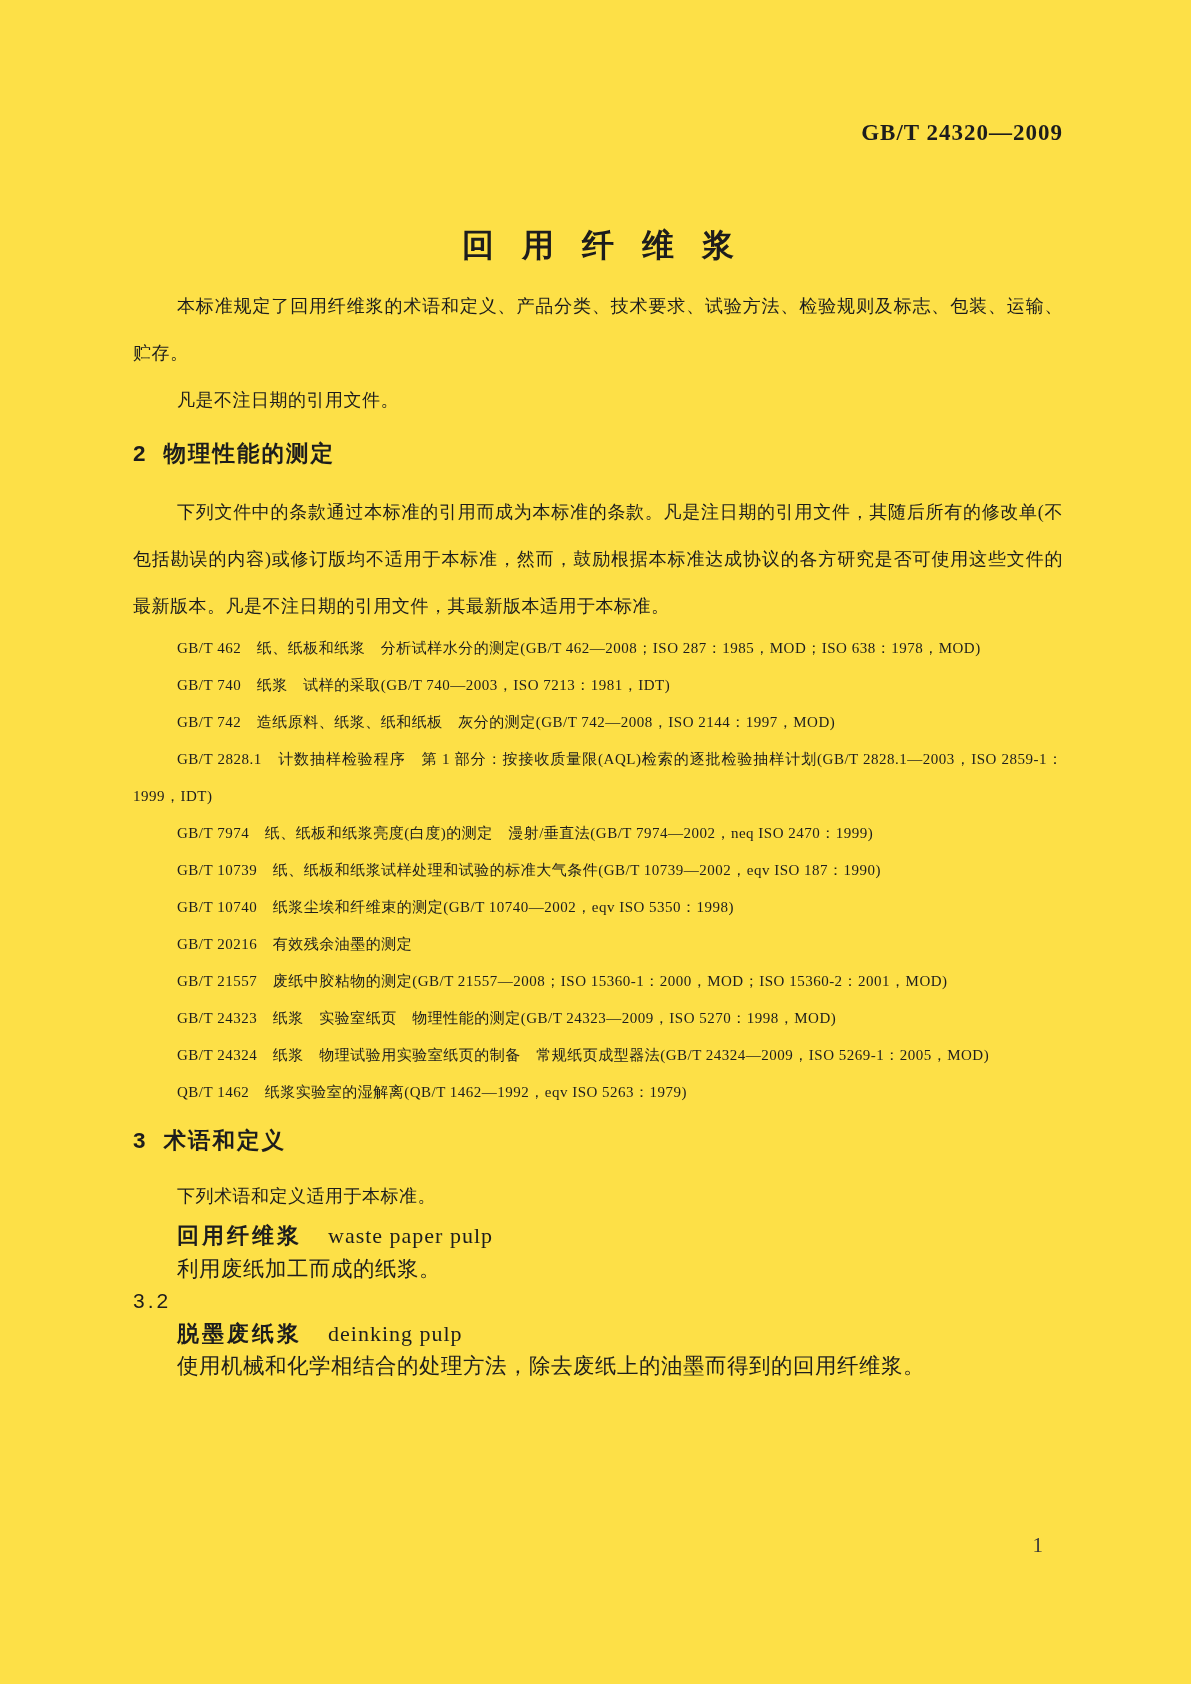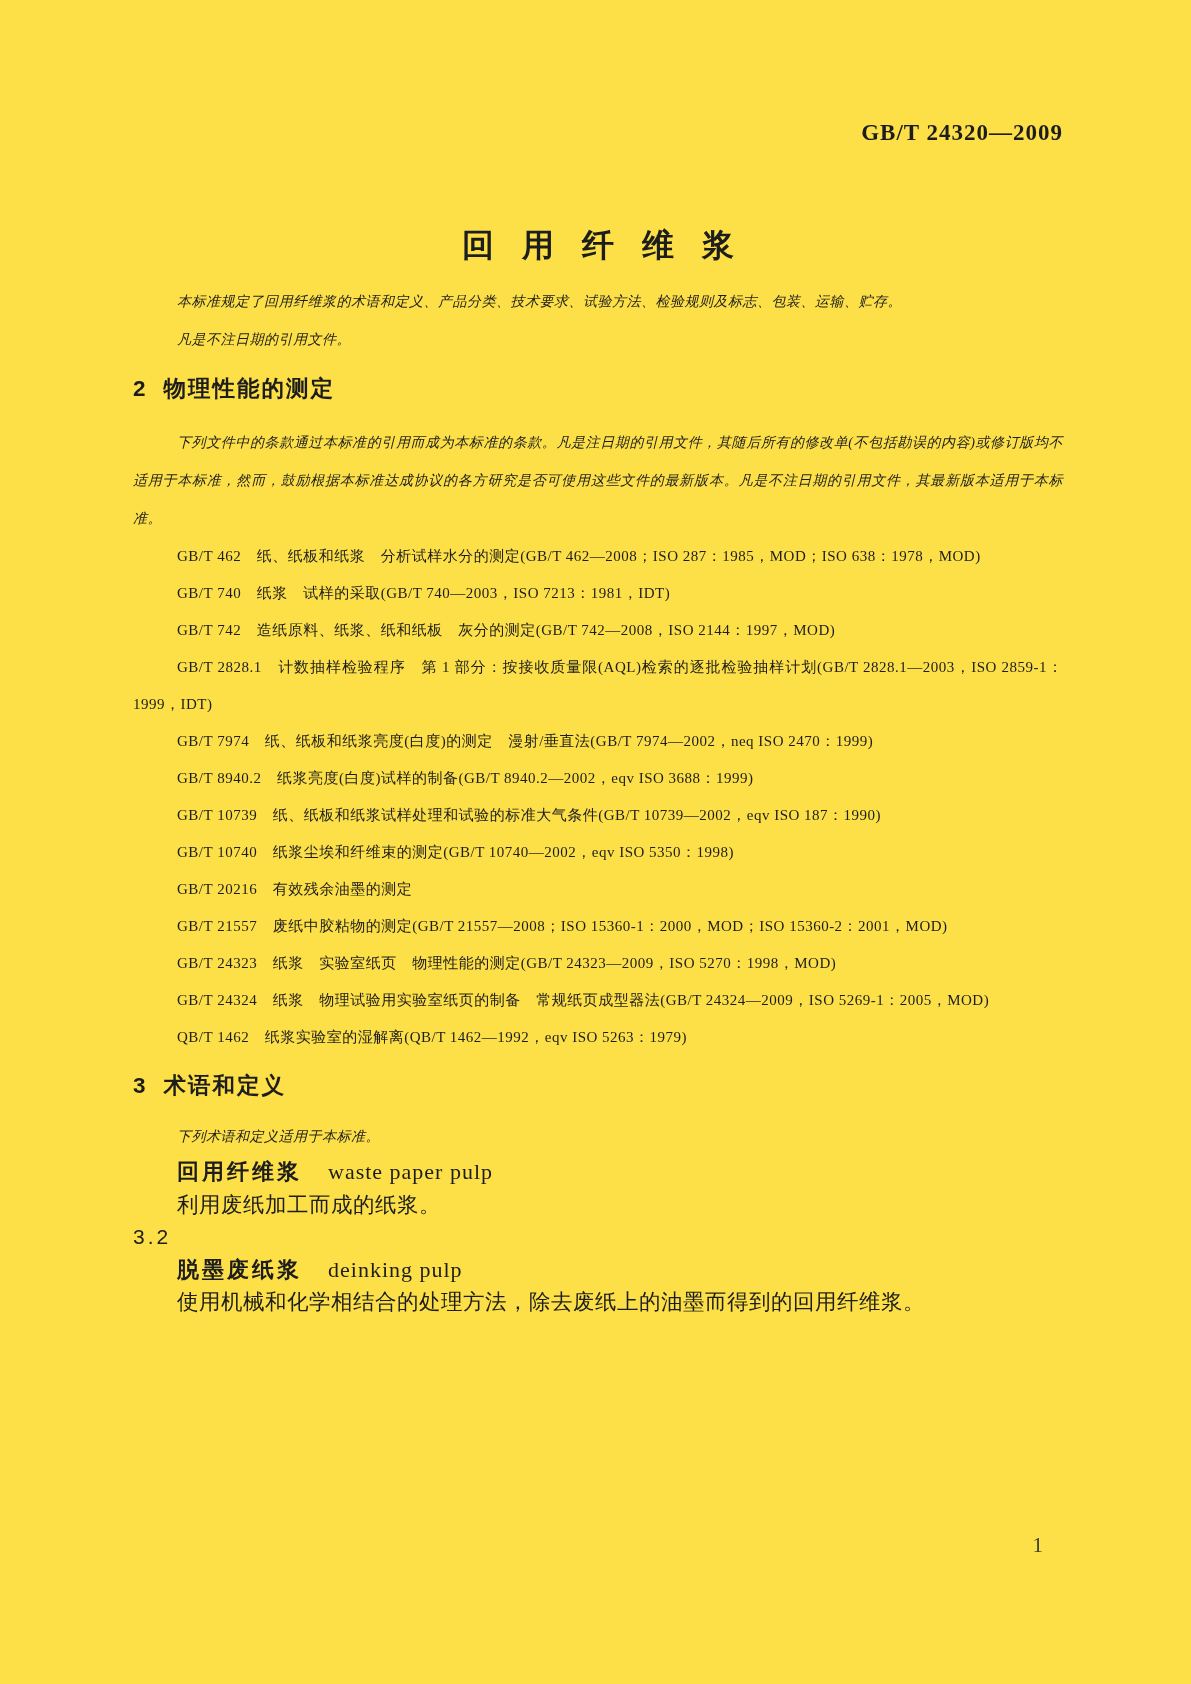--- a/index.html
+++ b/index.html
@@ -53,25 +53,24 @@
     display: inline-block;
     margin-right: 18px;
     letter-spacing: 0;
   }
   .h1-scope   { margin-top: 59px; }
   .h2-refs    { margin-top: 15px; }
   .h3-terms   { margin-top: 15px; }
   
   .para {
     margin: 0;
-    font-size: 14px;
-    line-height: 38px;
+    font-size: 18px;
+    line-height: 47px;
     text-align: justify;
     letter-spacing: 0.5px;
-    font-style: italic;
   }
   .indent { text-indent: 44px; }
   .p-first  { margin-top: 19px; }
   .p-intro2 { margin-top: 20px; }
   .p-intro3 { margin-top: 17px; }
   
   .ref {
     margin: 0;
     font-size: 15px;
     line-height: 37px;
@@ -137,21 +136,20 @@
       <span class="sec-num">2</span><span>物理性能的测定</span>
     </div>
 
     <p class="para indent p-intro2">下列文件中的条款通过本标准的引用而成为本标准的条款。凡是注日期的引用文件，其随后所有的修改单(不包括勘误的内容)或修订版均不适用于本标准，然而，鼓励根据本标准达成协议的各方研究是否可使用这些文件的最新版本。凡是不注日期的引用文件，其最新版本适用于本标准。</p>
 
     <p class="ref">GB/T 462　纸、纸板和纸浆　分析试样水分的测定(GB/T 462—2008；ISO 287：1985，MOD；ISO 638：1978，MOD)</p>
     <p class="ref">GB/T 740　纸浆　试样的采取(GB/T 740—2003，ISO 7213：1981，IDT)</p>
     <p class="ref">GB/T 742　造纸原料、纸浆、纸和纸板　灰分的测定(GB/T 742—2008，ISO 2144：1997，MOD)</p>
     <p class="ref">GB/T 2828.1　计数抽样检验程序　第 1 部分：按接收质量限(AQL)检索的逐批检验抽样计划(GB/T 2828.1—2003，ISO 2859-1：1999，IDT)</p>
     <p class="ref">GB/T 7974　纸、纸板和纸浆亮度(白度)的测定　漫射/垂直法(GB/T 7974—2002，neq ISO 2470：1999)</p>
-    <p class="ref">GB/T 8940.2　纸浆亮度(白度)试样的制备(GB/T 8940.2—2002，eqv ISO 3688：1999)</p>
     <p class="ref">GB/T 10739　纸、纸板和纸浆试样处理和试验的标准大气条件(GB/T 10739—2002，eqv ISO 187：1990)</p>
     <p class="ref">GB/T 10740　纸浆尘埃和纤维束的测定(GB/T 10740—2002，eqv ISO 5350：1998)</p>
     <p class="ref">GB/T 20216　有效残余油墨的测定</p>
     <p class="ref">GB/T 21557　废纸中胶粘物的测定(GB/T 21557—2008；ISO 15360-1：2000，MOD；ISO 15360-2：2001，MOD)</p>
     <p class="ref">GB/T 24323　纸浆　实验室纸页　物理性能的测定(GB/T 24323—2009，ISO 5270：1998，MOD)</p>
     <p class="ref">GB/T 24324　纸浆　物理试验用实验室纸页的制备　常规纸页成型器法(GB/T 24324—2009，ISO 5269-1：2005，MOD)</p>
     <p class="ref">QB/T 1462　纸浆实验室的湿解离(QB/T 1462—1992，eqv ISO 5263：1979)</p>
 
     <div class="sec-h h3-terms">
       <span class="sec-num">3</span><span>术语和定义</span>

